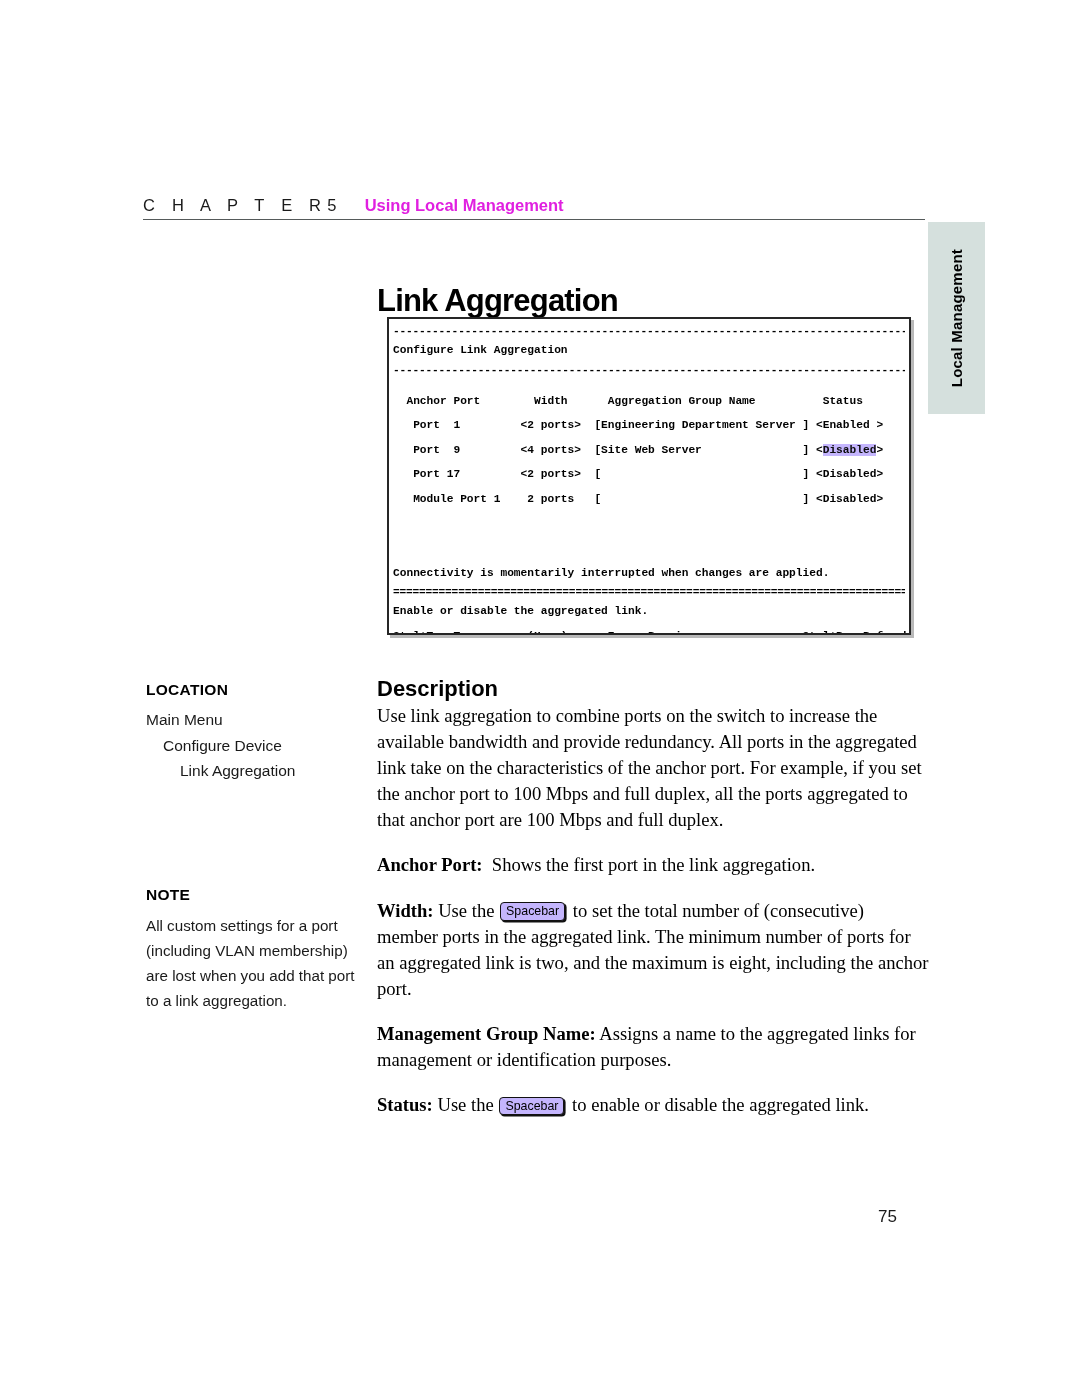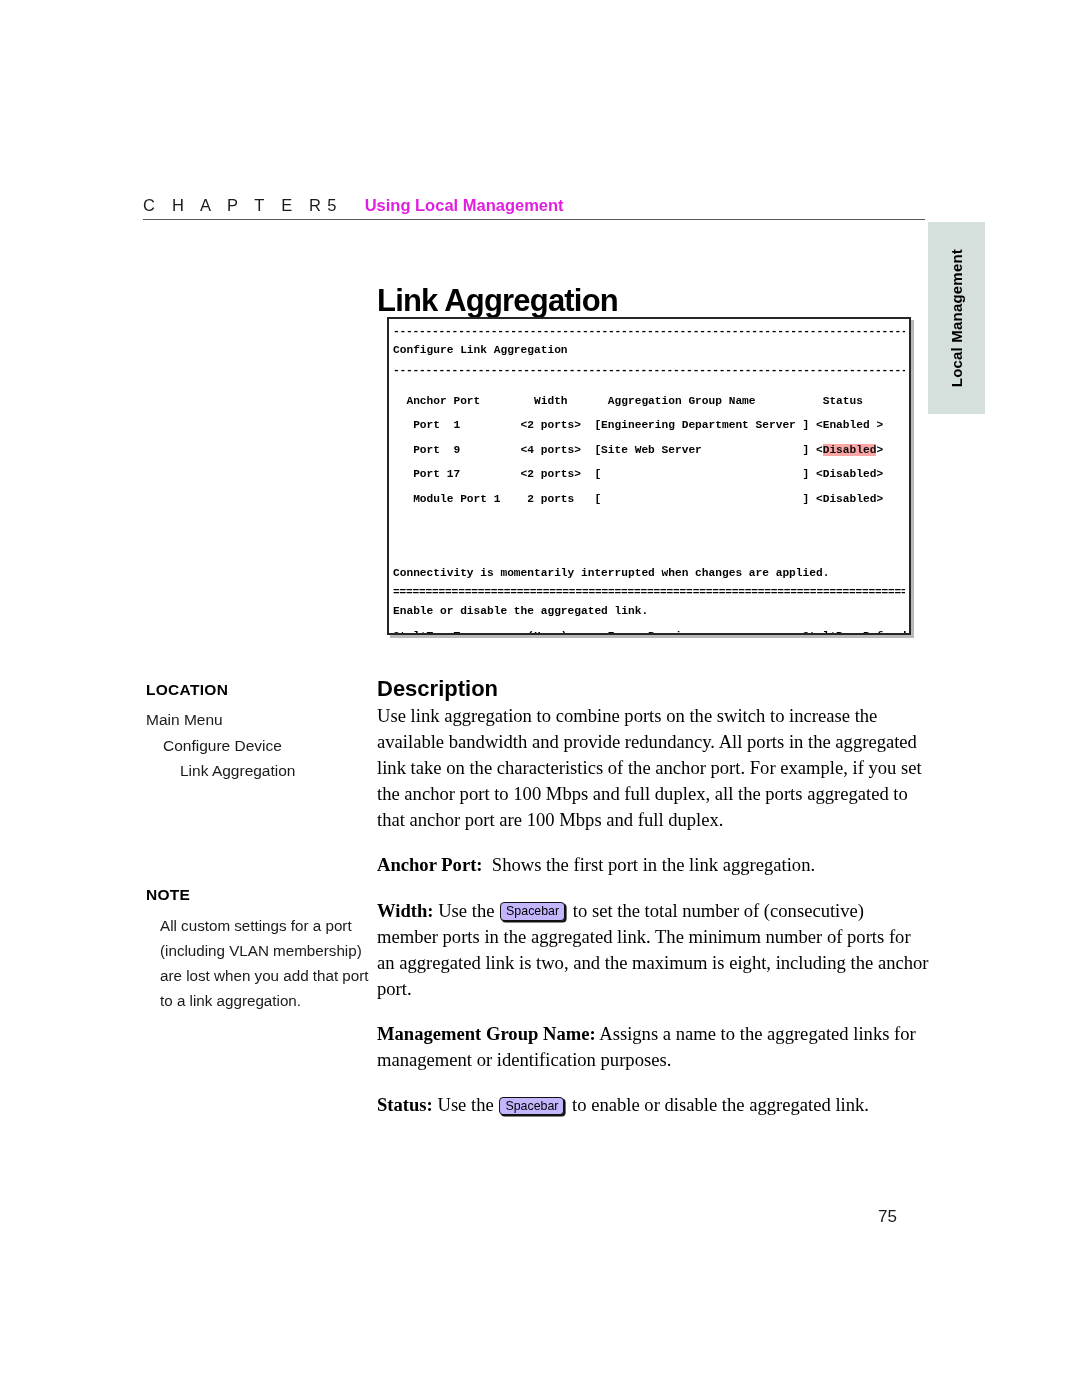--- a/index.html
+++ b/index.html
@@ -151,21 +151,20 @@
 
   #note-body {
     position: absolute;
     left: 146px;
     top: 913px;
     width: 216px;
     font-family: "Liberation Sans", sans-serif;
     font-size: 15.2px;
     line-height: 25px;
     color: #1a1a1a;
-    margin-left: 14px;
   }
 
   
   #description-head {
     position: absolute;
     left: 377px;
     top: 658px;
     font-family: "Liberation Sans", sans-serif;
     font-weight: bold;
     font-size: 22px;
@@ -231,21 +230,21 @@
 
 <div id="terminal">
   <div class="term-rule">-------------------------------------------------------------------------------</div>
   <div class="term-line term-centered">Configure Link Aggregation</div>
   <div class="term-rule">-------------------------------------------------------------------------------</div>
   <div class="term-spacer"></div>
   <div class="term-line">  Anchor Port        Width      Aggregation Group Name          Status</div>
 
   <div class="term-line"><span>   Port  1         &lt;2 ports&gt;  [Engineering Department Server ] </span><span>&lt;Enabled &gt;</span></div>
 
-  <div class="term-line"><span>   Port  9         &lt;4 ports&gt;  [Site Web Server               ] </span><span>&lt;</span><span class="hl" style="background: #fca5a5;">Disabled</span><span>&gt;</span></div>
+  <div class="term-line"><span>   Port  9         &lt;4 ports&gt;  [Site Web Server               ] </span><span>&lt;</span><span class="hl" style="background: #c4b5fd;">Disabled</span><span>&gt;</span></div>
 
   <div class="term-line"><span>   Port 17         &lt;2 ports&gt;  [                              ] </span><span>&lt;Disabled&gt;</span></div>
 
   <div class="term-line"><span>   Module Port 1    2 ports   [                              ] </span><span>&lt;Disabled&gt;</span></div>
 
   <div class="term-blank"></div>
   <div class="term-blank"></div>
   <div class="term-line term-centered">Connectivity is momentarily interrupted when changes are applied.</div>
   <div class="term-rule">===============================================================================</div>
   <div class="term-line">Enable or disable the aggregated link.</div>

